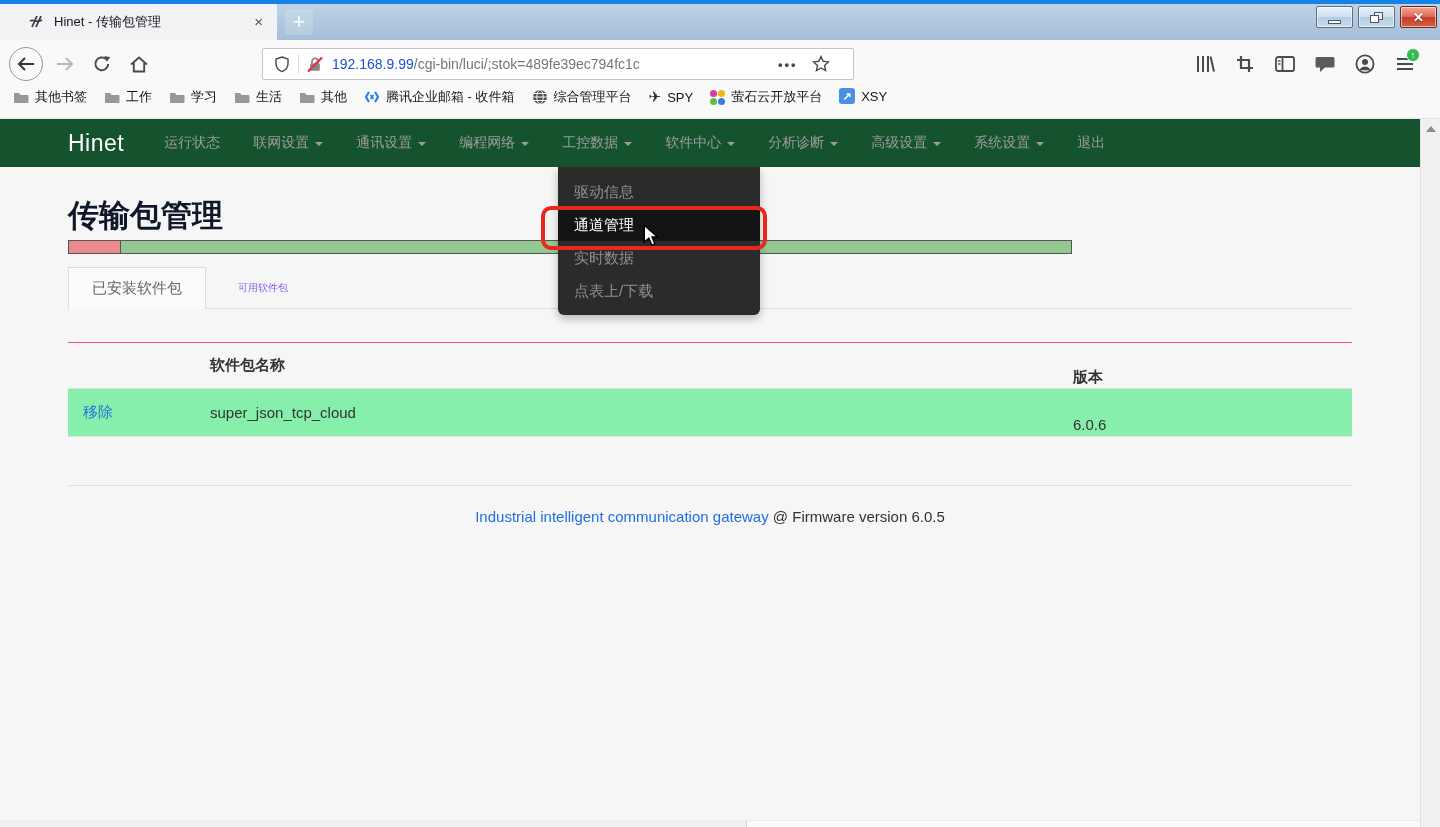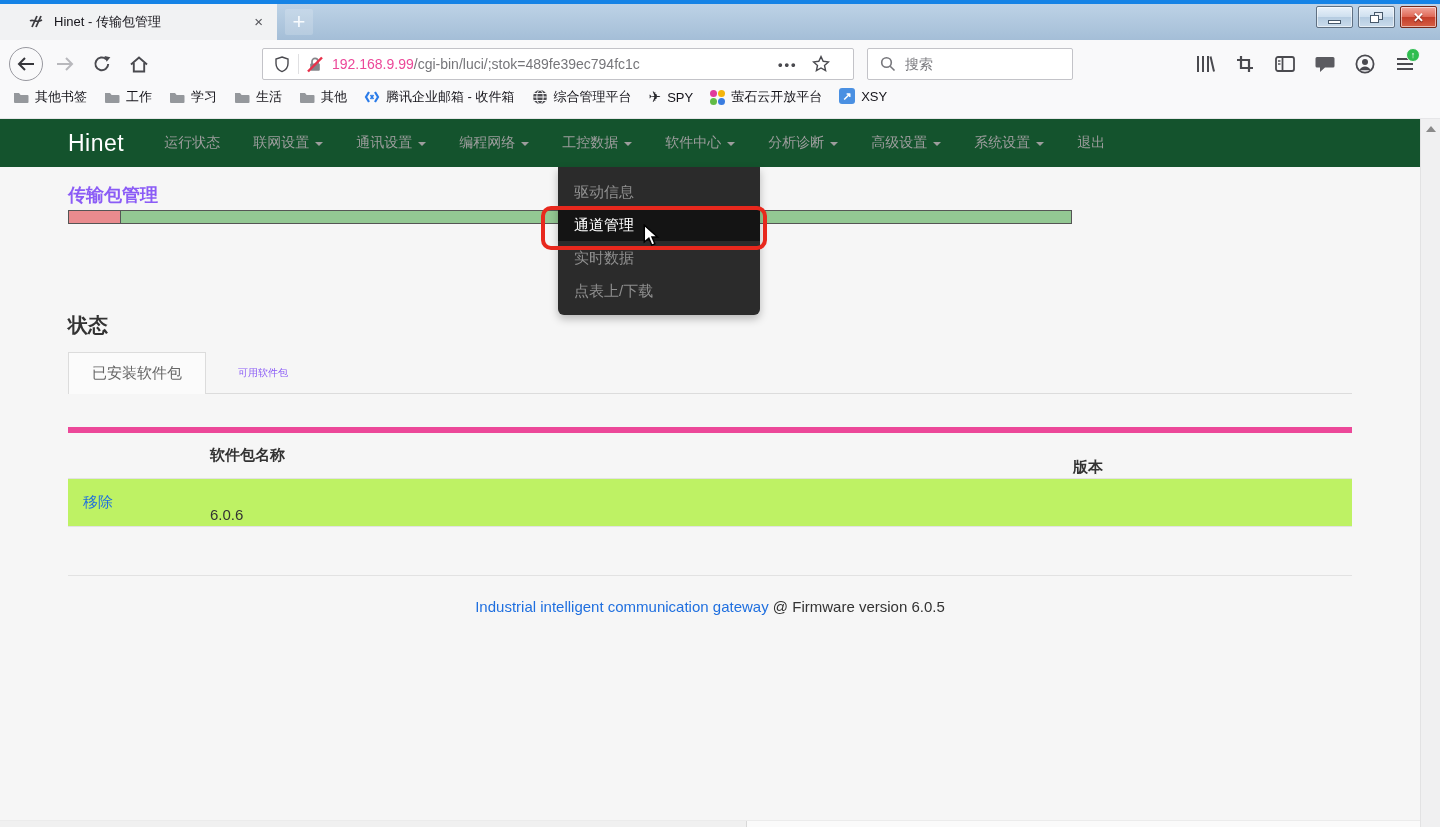--- a/index.html
+++ b/index.html
@@ -33,21 +33,21 @@
   
   .toolbar { position:absolute; top:40px; left:0; right:0; height:48px; background:#f9f9fa; }
   .nav-btns { position:absolute; left:9px; top:7px; display:flex; align-items:center; gap:7px; }
   .back-circle { width:34px; height:34px; border:1px solid #98989f; border-radius:50%;
                  display:flex; align-items:center; justify-content:center; background:#f9f9fa; }
   .tb-btn { width:30px; height:34px; display:flex; align-items:center; justify-content:center; }
   .urlbar { position:absolute; left:262px; top:8px; width:592px; height:32px; background:#fff;
             border:1px solid #c3c3c8; border-radius:2px; display:flex; align-items:center; }
   .urlbar .sep { width:1px; height:20px; background:#e0e0e2; margin:0 8px 0 9px; }
   .url-text { font-size:14px; white-space:nowrap; overflow:hidden; position:relative; width:440px; }
-  .url-domain { color:#ec4899; }
+  .url-domain { color:#1d4ed8; }
   .url-path { color:#76767a; }
   .url-fade { position:absolute; right:112px; top:1px; bottom:1px; width:56px;
               background:linear-gradient(to right, rgba(255,255,255,0), #fff 85%); }
   .page-dots { color:#4a4a4f; font-size:13px; font-weight:bold; letter-spacing:2px; margin:0 14px 0 6px; }
   .searchbar { position:absolute; left:867px; top:8px; width:206px; height:32px; background:#fff;
                border:1px solid #c3c3c8; border-radius:2px; display:flex; align-items:center; padding-left:12px; }
   .searchbar input { border:none; outline:none; font-size:14px; color:#333; width:150px; margin-left:9px;
                      font-family:"Liberation Sans", sans-serif; background:transparent; }
   .searchbar input::placeholder { color:#7c7c80; }
   .toolbar-icons { position:absolute; left:1192px; top:7px; height:34px; display:flex; align-items:center; gap:15px; }
@@ -82,36 +82,36 @@
 
   .dropdown { position:absolute; left:558px; top:167px; width:202px; background:#2b2b2b;
               border-radius:0 0 6px 6px; padding:8px 0; z-index:40; box-shadow:0 4px 8px rgba(0,0,0,.25); }
   .dd-item { height:33px; line-height:33px; padding-left:16px; font-size:15px; color:#8f8f8f; }
   .dd-item.active { background:#141414; color:#fff; }
   .annotation { position:absolute; left:541px; top:206px; width:226px; height:44px;
                 border:4px solid #e8281d; border-radius:10px; z-index:50; }
   .cursor { position:absolute; left:643px; top:224px; z-index:60; }
 
   .content { padding:0 68px; }
-  .page-title { margin-top:16px; font-size:18px; font-weight:bold; color:#8b5cf6; }
+  .page-title { margin-top:28px; font-size:31px; font-weight:bold; color:#0f172a; }
   .free-line { margin-top:30px; font-size:15px; color:#333; }
   .free-line b { font-weight:bold; }
   .progressbar { margin-top:3px; width:1004px; height:14px; border:1px solid #555; background:#93c893; display:flex; }
   .bar-used { width:5.2%; background:#e98b8e; border-right:1px solid #555; }
   .status-h { margin-top:88px; font-size:20px; font-weight:bold; color:#333; }
   .tabs { margin-top:12px; width:1284px; height:43px; display:flex; align-items:flex-end; border-bottom:1px solid #dcdcdc; }
   .tab-active { width:138px; height:42px; background:#fbfbfb; border:1px solid #dcdcdc; border-bottom:none;
                 margin-bottom:-1px; display:flex; align-items:center; justify-content:center;
                 font-size:15px; color:#666; }
   .tab-link { margin-left:32px; font-size:10px; color:#8b5cf6; padding-bottom:13px; }
 
-  .pkg-table { margin-top:33px; width:1284px; border-top:6px solid #ec4899; font-size:15px; color:#333; }
+  .pkg-table { margin-top:33px; width:1284px; border-top:1px solid #ec4899; font-size:15px; color:#333; }
   .tr { display:flex; align-items:center; border-bottom:1px solid #e2e2e2; }
   .tr.head { height:46px; font-weight:bold; }
-  .tr.row { height:48px; background:#bef264; }
+  .tr.row { height:48px; background:#86efac; }
   .c1 { width:142px; padding-left:15px; }
   .c2 { width:863px; }
   .c3 { width:264px;margin-top:23px; }
   .blue-link { color:#1f6fdf; }
 
   .divider { margin-top:48px; width:1284px; border-top:1px solid #e2e2e2; }
   .footer { margin-top:22px; width:1284px; text-align:center; font-size:15px; color:#333; }
 
   
   .vscroll { position:absolute; top:119px; right:0; width:20px; height:708px; background:#f0f0f1; border-left:1px solid #e2e2e3; }
@@ -188,27 +188,20 @@
         <line x1="1" y1="15.5" x2="15" y2="1.5" stroke="#e8304a" stroke-width="2.4"></line>
       </svg>
       <span class="url-text"><span class="url-domain">192.168.9.99</span><span class="url-path">/cgi-bin/luci/;stok=489fe39ec794fc1c</span></span>
       <span class="url-fade"></span>
       <span class="page-dots">•••</span>
       <svg width="18" height="18" viewBox="0 0 18 18" style="margin-right:10px;">
         <path d="M9 1.6 L11.2 6.3 16.4 6.9 12.5 10.4 13.6 15.6 9 13 4.4 15.6 5.5 10.4 1.6 6.9 6.8 6.3 Z" stroke="#4a4a4f" stroke-width="1.4" fill="none"></path>
       </svg>
     </div>
 
-    <div class="searchbar">
-      <svg width="16" height="16" viewBox="0 0 16 16">
-        <circle cx="6.5" cy="6.5" r="4.8" stroke="#76767b" stroke-width="1.6" fill="none"></circle>
-        <line x1="10.2" y1="10.2" x2="14.5" y2="14.5" stroke="#76767b" stroke-width="1.6"></line>
-      </svg>
-      <input placeholder="搜索" style="">
-    </div>
 
     <div class="toolbar-icons">
       <span class="ticon">
         <svg width="20" height="18" viewBox="0 0 20 18">
           <line x1="3" y1="1" x2="3" y2="17" stroke="#4a4a4f" stroke-width="2"></line>
           <line x1="8" y1="1" x2="8" y2="17" stroke="#4a4a4f" stroke-width="2"></line>
           <line x1="13" y1="1" x2="13" y2="17" stroke="#4a4a4f" stroke-width="2"></line>
           <line x1="15.5" y1="1.5" x2="19" y2="16.5" stroke="#4a4a4f" stroke-width="2"></line>
         </svg>
       </span>
@@ -359,34 +352,34 @@
           <span>退出</span>
         </span>
     </div>
 
     <div class="content">
       <h2 class="page-title">传输包管理</h2>
       <div class="progressbar">
         <div class="bar-used"></div>
       </div>
 
-      <div class="status-h">状态</div>
       <div class="tabs">
         <div class="tab-active">已安装软件包</div>
         <div class="tab-link">可用软件包</div>
       </div>
 
       <div class="pkg-table">
         <div class="tr head">
           <div class="c1"></div>
           <div class="c2">软件包名称</div>
           <div class="c3">版本</div>
         </div>
         <div class="tr row">
           <div class="c1"><span class="blue-link">移除</span></div>
+          <div class="c2">super_json_tcp_cloud</div>
           <div class="c3">6.0.6</div>
         </div>
       </div>
 
       <div class="divider"></div>
       <div class="footer">
         <span class="blue-link">Industrial intelligent communication gateway</span><span> @ Firmware version 6.0.5</span>
       </div>
     </div>
   </div>

